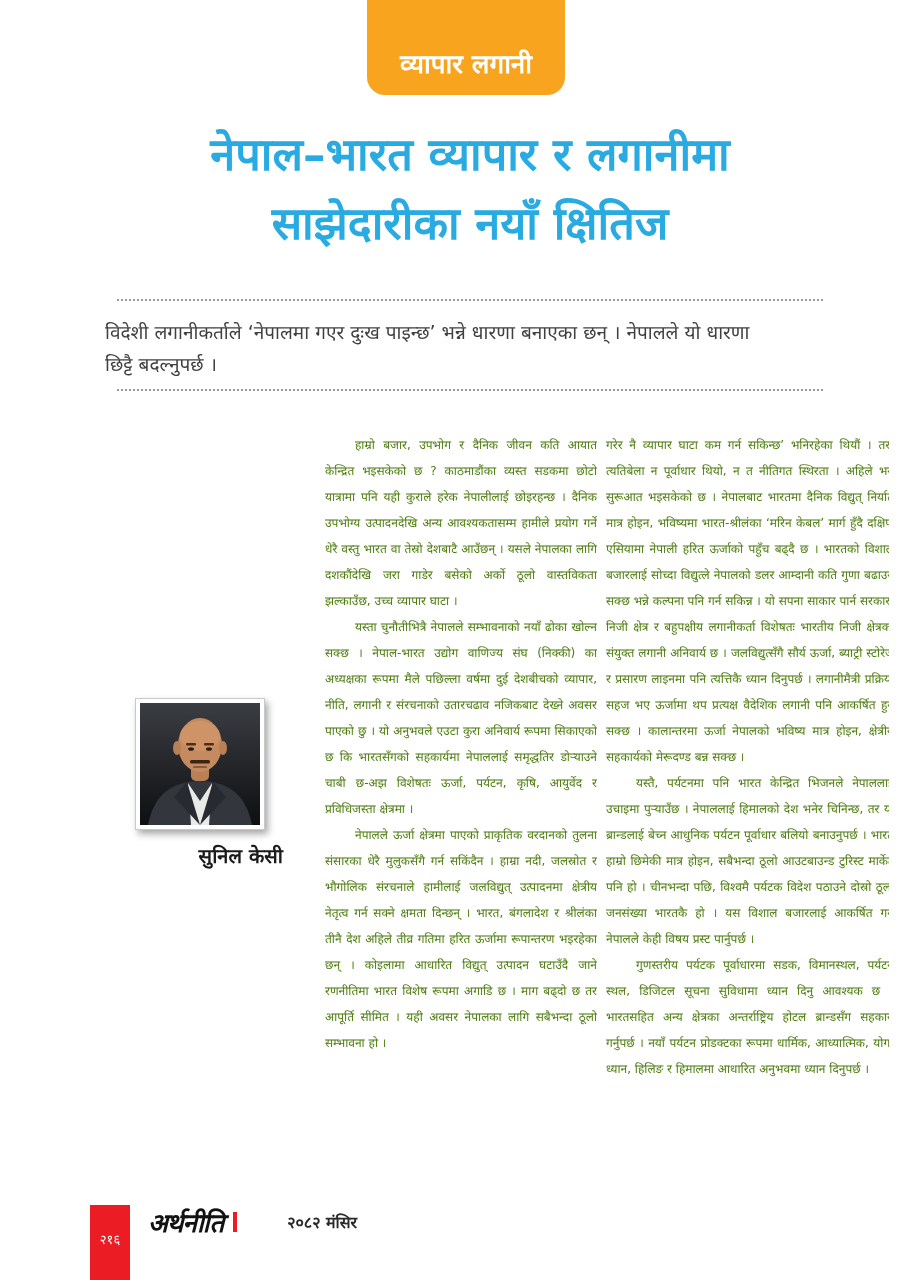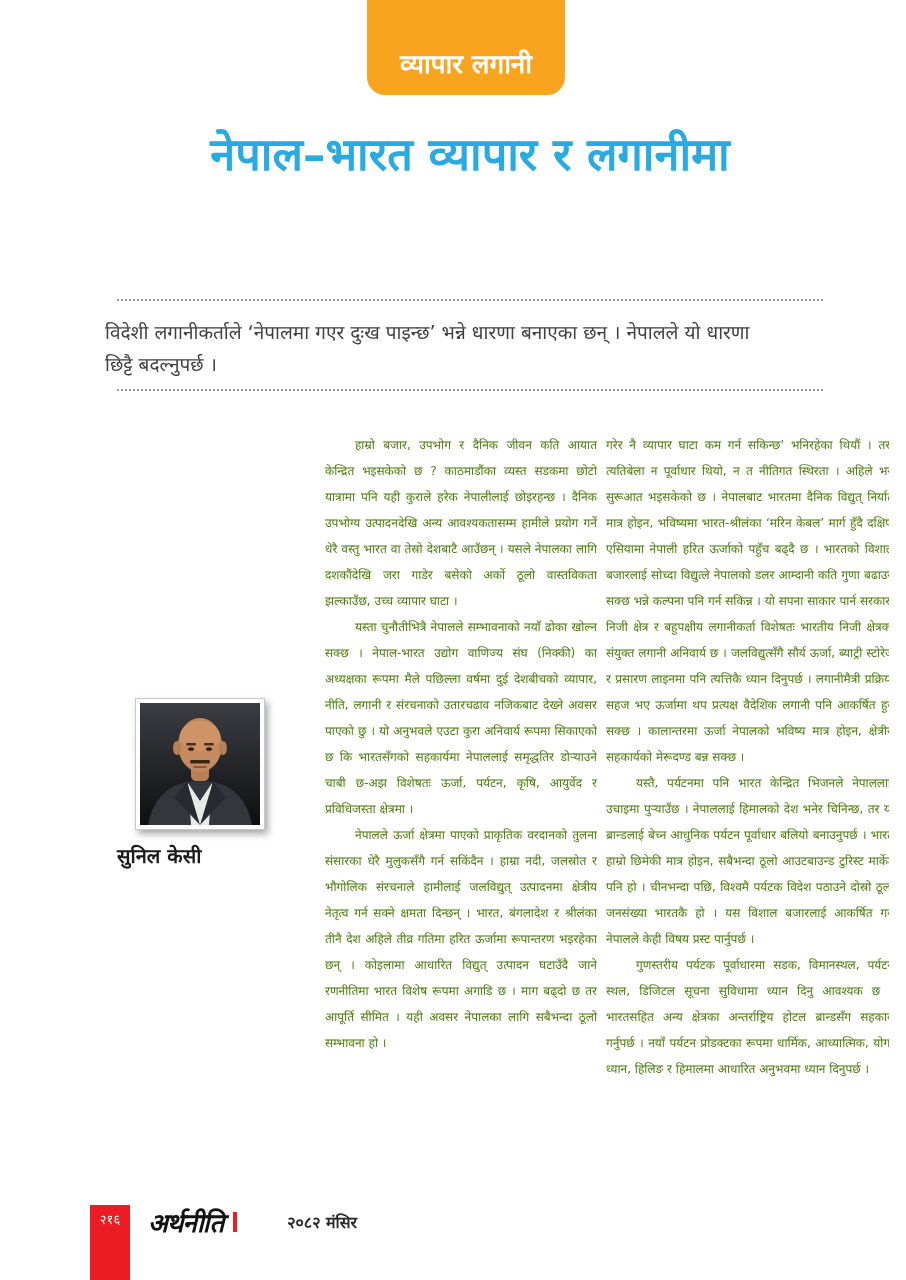--- a/index.html
+++ b/index.html
@@ -69,21 +69,21 @@
     background: #ffffff;
     border: 1px solid #c9c9c9;
     padding: 4px;
     box-shadow: 3px 4px 7px rgba(0,0,0,0.35);
   }
   .photo-frame svg { display: block; width: 100%; height: 100%; }
   .author-caption {
     position: absolute;
     left: 100px; top: 842px;
     width: 166px;
-    text-align: left;
+    text-align: right;
     color: #1b1b1b;
     font-size: 20px;
     font-weight: bold;
   }
 
   
   .col {
     position: absolute;
     top: 420px;
     height: 762px;
@@ -101,21 +101,21 @@
 
   
   .folio-block {
     position: absolute;
     left: 73px; top: 1205px;
     width: 40px; height: 75px;
     background: #EC1C24;
     color: #ffffff;
     font-size: 13px;
     text-align: center;
-    padding-top: 5px;
+    padding-top: 25px;
   }
   .footer-brand {
     position: absolute;
     left: 131px; top: 1204px;
     display: flex;
     align-items: center;
     gap: 10px;
   }
   .brand-name {
     color: #121212;
@@ -139,20 +139,21 @@
 <body>
 
 <div class="page">
 
   <div class="badge">
     <span>व्यापार लगानी</span>
   </div>
 
   <h1 class="headline">
     <span>नेपाल–भारत व्यापार र लगानीमा</span><br>
+    <span>साझेदारीका नयाँ क्षितिज</span>
   </h1>
 
   <div class="rule rule-top"></div>
   <div class="standfirst">
     <span>विदेशी लगानीकर्ताले ‘नेपालमा गएर दुःख पाइन्छ’ भन्ने धारणा बनाएका छन् । नेपालले यो धारणा</span><br>
     <span>छिट्टै बदल्नुपर्छ ।</span>
   </div>
   <div class="rule rule-bottom"></div>
 
   <div class="photo-frame">

